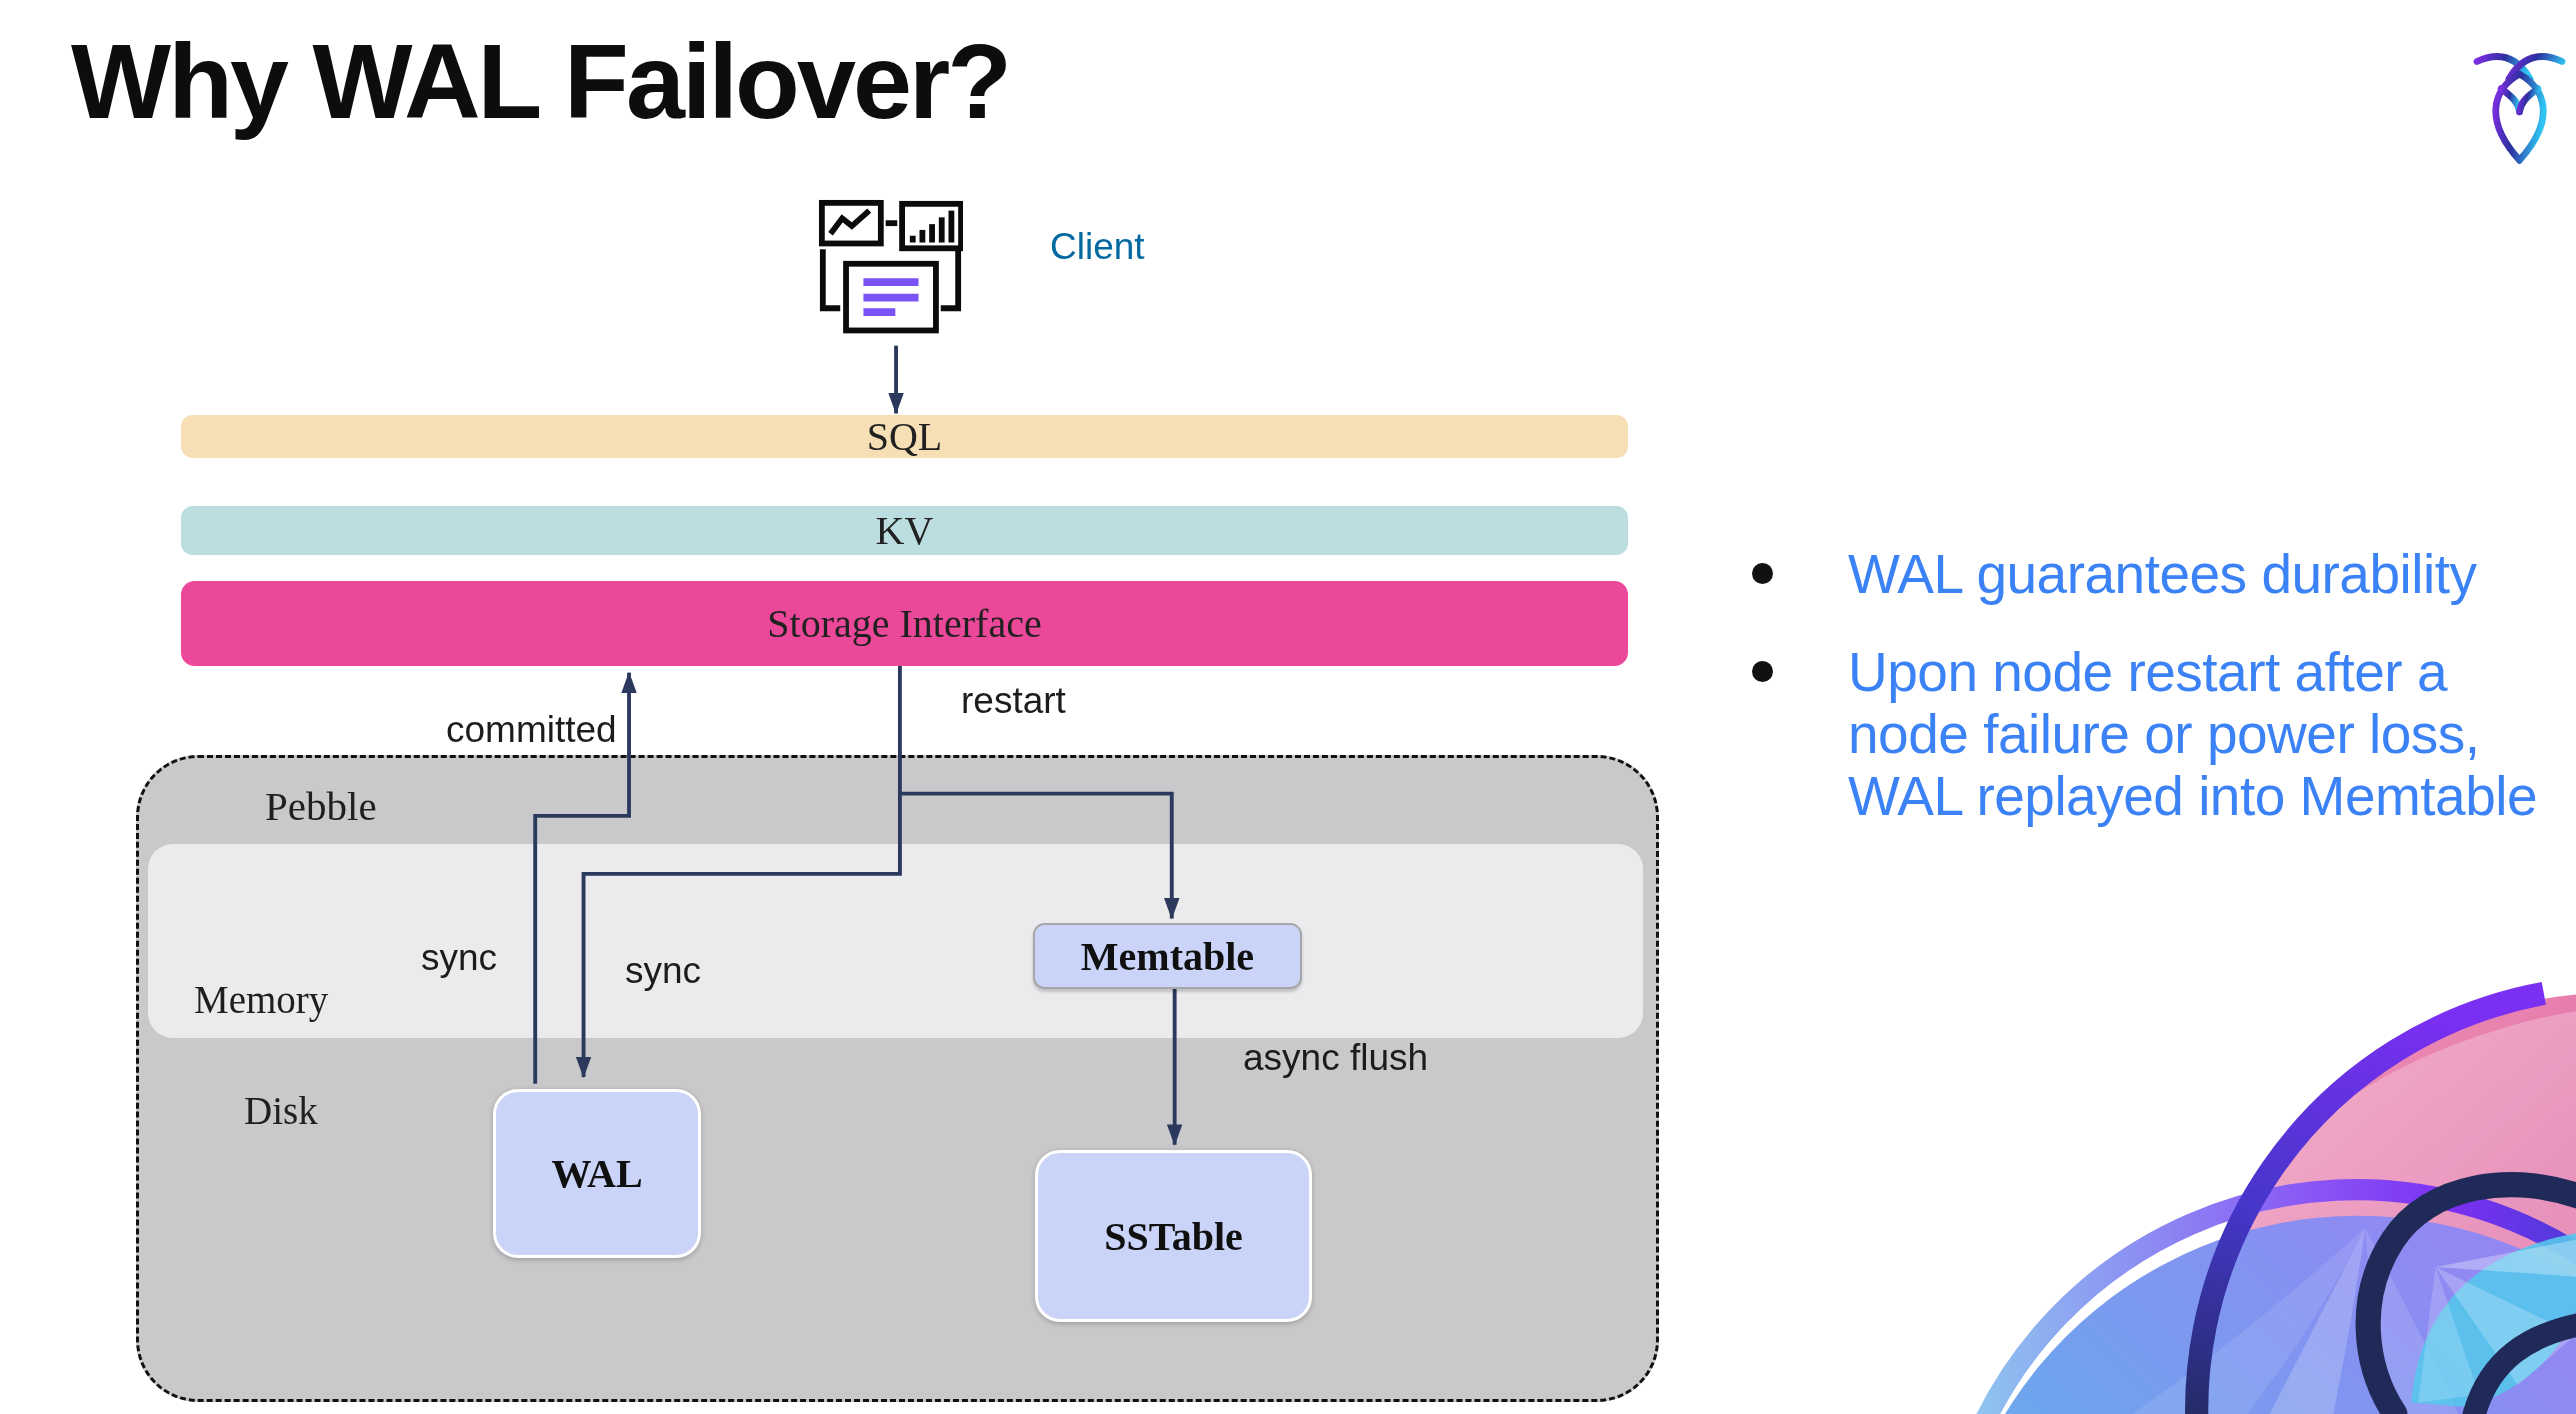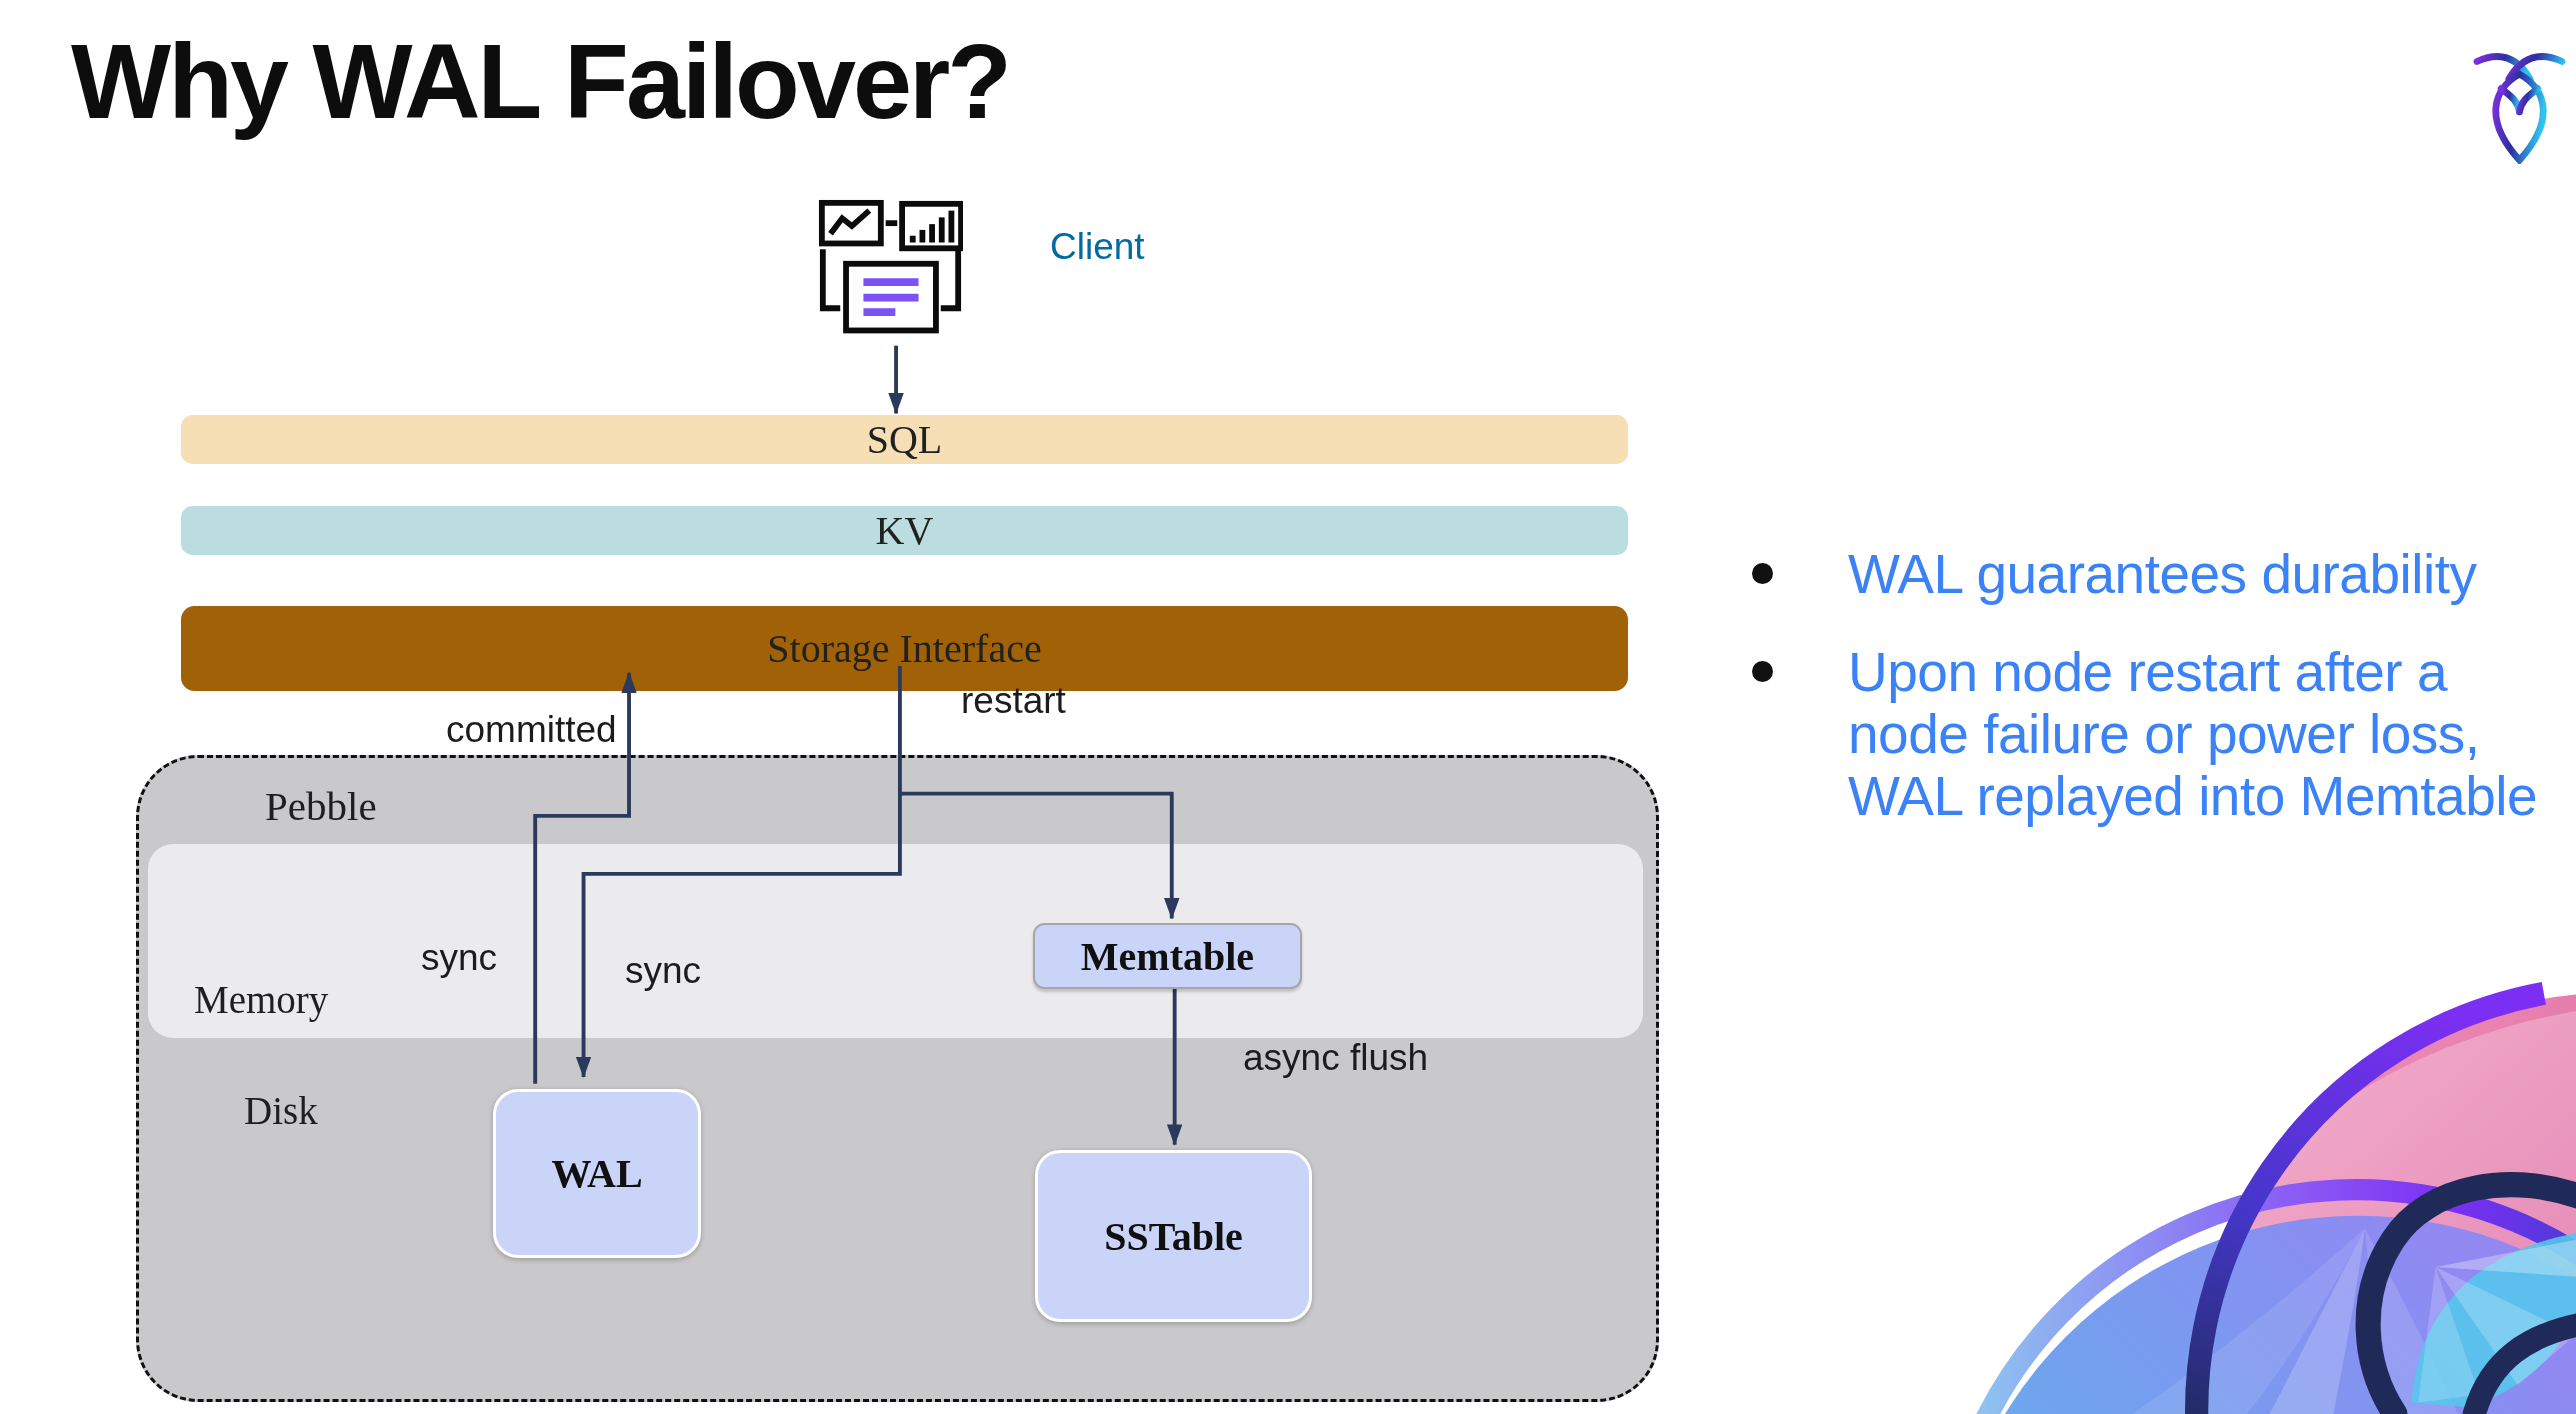--- a/index.html
+++ b/index.html
@@ -11,23 +11,23 @@
   
   .title{left:35px;top:21px;font-size:106px;font-weight:bold;color:#0d0d0d;
          letter-spacing:-2.9px;white-space:nowrap;}
 
   
   .client-label{left:1014px;top:226px;font-size:37px;color:#0369a1;}
 
   
   .bar{left:145px;width:1447px;border-radius:11.6px;display:flex;align-items:center;justify-content:center;
        font-family:"Liberation Serif","DejaVu Serif",serif;font-size:40px;color:#212121;}
-  .bar-sql{top:415px;height:49px;background:#f6dfb4;}
+  .bar-sql{top:415px;height:43px;background:#f6dfb4;}
   .bar-kv{top:506px;height:49px;background:#bcdde0;}
-  .bar-storage{top:606px;height:85px;background:#a16207;border-radius:13.5px;}
+  .bar-storage{top:581px;height:85px;background:#ec4899;border-radius:13.5px;}
 
   
   .edge-label{font-size:37px;color:#1c1c1c;white-space:nowrap;}
   .lbl-committed{left:410px;top:709px;}
   .lbl-commit{left:925px;top:680px;}
   .lbl-sync-left{left:385px;top:937px;}
   .lbl-sync-right{left:589px;top:950px;}
   .lbl-async{left:1207px;top:1037px;}
 
   

